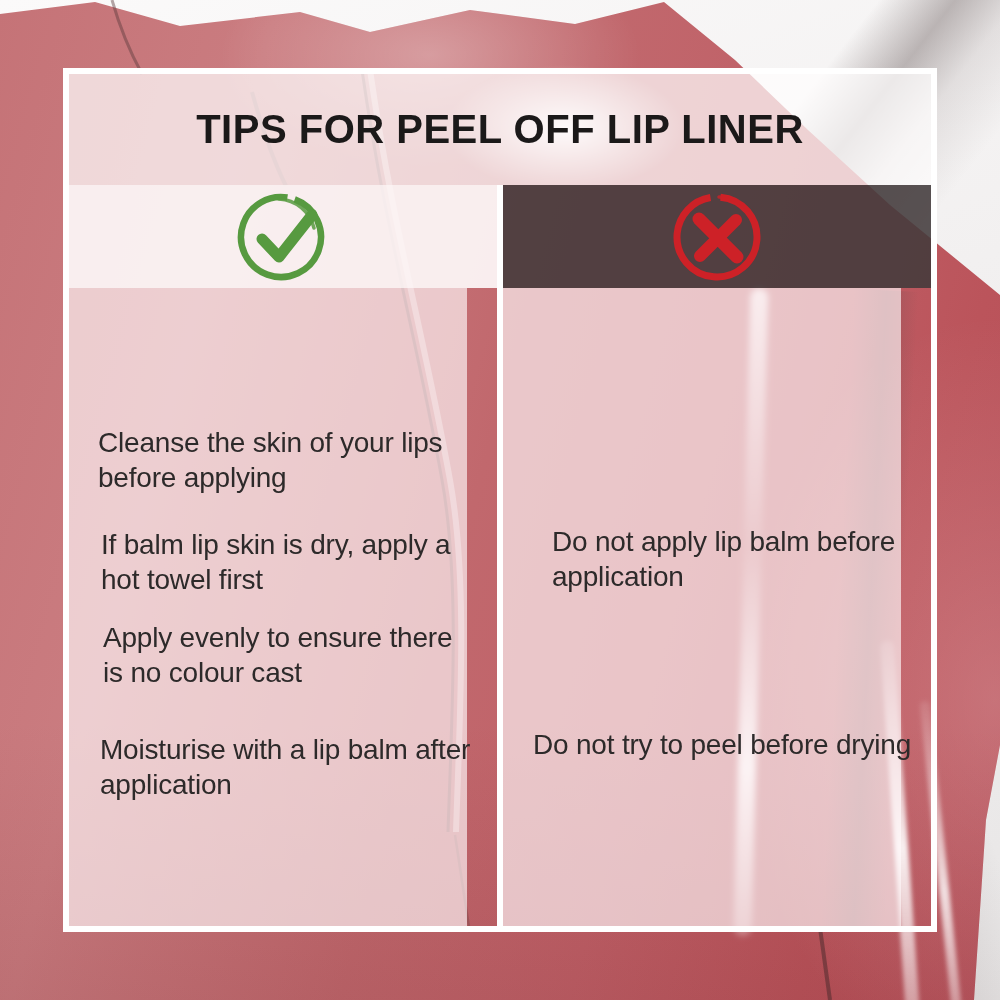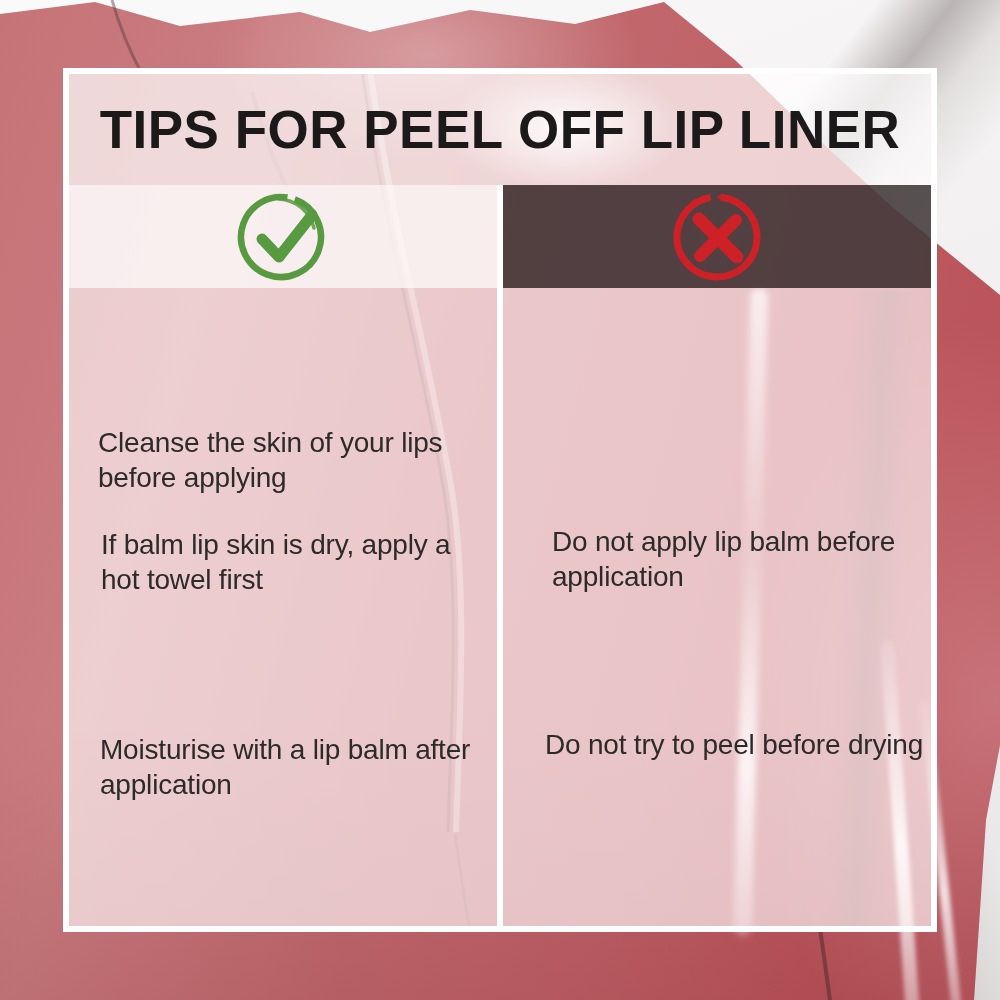--- a/index.html
+++ b/index.html
@@ -49,47 +49,47 @@
     filter:blur(2px); background:linear-gradient(180deg, rgba(255,255,255,0.1),
       rgba(255,255,255,0.8) 60%, rgba(255,255,255,0.35)); }
 
   
   .panel { position:absolute; left:63px; top:68px; width:874px; height:864px;
     border:6px solid #ffffff; }
 
   .title-band { position:absolute; left:0; top:0; width:862px; height:111px;
     background:rgba(255,253,253,0.72);
     display:flex; align-items:center; justify-content:center; }
-  .title { margin:0; font-size:53px; font-weight:bold; letter-spacing:0.5px;
+  .title { margin:0; font-size:40px; font-weight:bold; letter-spacing:0.5px;
     color:#1b1919; white-space:nowrap; }
 
   .header-cell { position:absolute; top:111px; width:428px; height:103px;
     display:flex; align-items:center; justify-content:center; }
   .header-do   { left:0;     background:rgba(253,247,248,0.93); }
   .header-dont { left:434px; background:rgba(66,58,59,0.88); }
 
   .divider { position:absolute; left:428px; top:111px; width:6px; height:741px;
     background:#ffffff; }
 
-  .content { position:absolute; top:214px; width:428px; height:638px;
+  .content { position:absolute; top:214px; width:398px; height:638px;
     background:rgba(255,249,250,0.66); }
   .content-do   { left:0; }
   .content-dont { left:434px; }
 
   .tip { position:absolute; margin:0; width:402px;
     font-size:28px; line-height:35px; letter-spacing:-0.2px;
     color:#2d2a2a; white-space:pre-line; }
   .do-1   { left:29px; top:137px; }
   .do-2   { left:32px; top:239px; }
   .do-3   { left:34px; top:332px; }
   .do-4   { left:31px; top:444px; }
   .dont-1 { left:32px; top:141px; }
   .dont-2 { left:49px; top:236px; }
   .dont-3 { left:42px; top:331px; }
-  .dont-4 { left:30px; top:439px;text-align:center; }
+  .dont-4 { left:30px; top:439px; }
 
   .badge-icon path, .badge-icon circle { fill:none; }
 </style>
 </head>
 <body>
 
 <div class="canvas">
 
   <div class="bg-base"></div>
   <div class="shadow-tr"></div>
@@ -134,20 +134,22 @@
       </svg>
     </div>
 
     <div class="divider"></div>
 
     <div class="content content-do">
       <p class="tip do-1">Cleanse the skin of your lips
 before applying</p>
       <p class="tip do-2">If balm lip skin is dry, apply a
 hot towel first</p>
+      <p class="tip do-3">Apply evenly to ensure there
+is no colour cast</p>
       <p class="tip do-4">Moisturise with a lip balm after
 application</p>
     </div>
 
     <div class="content content-dont">
       <p class="tip dont-2">Do not apply lip balm before
 application</p>
       <p class="tip dont-4">Do not try to peel before drying</p>
     </div>
 

